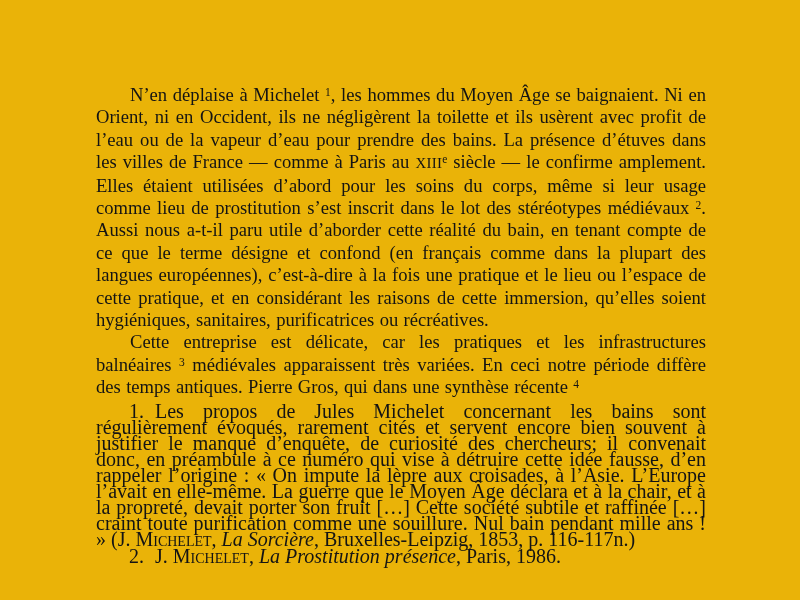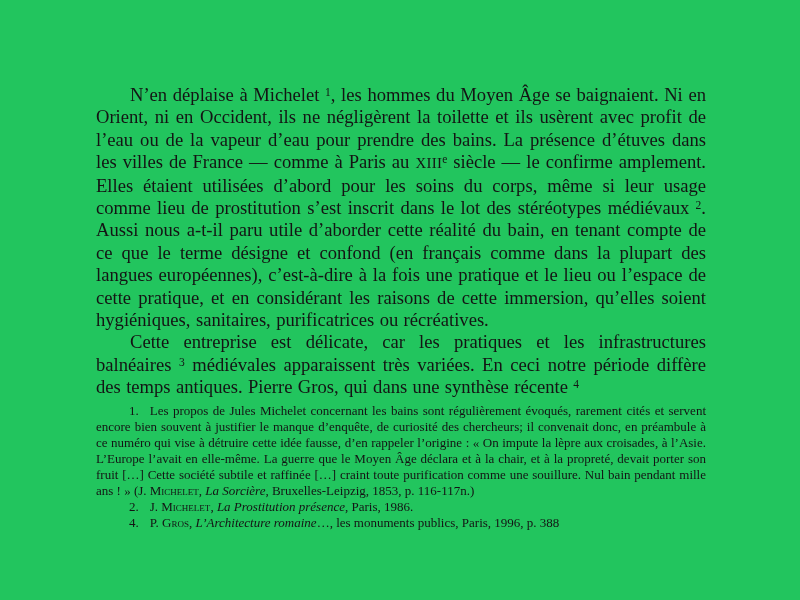--- a/index.html
+++ b/index.html
@@ -1,20 +1,20 @@
 <!DOCTYPE html>
 <html lang="fr"><head>
 <meta charset="utf-8">
 <style>
   html, body { margin: 0; padding: 0; }
   .page {
     position: relative;
     width: 800px;
     height: 600px;
-    background: #22c55e;
+    background: #eab308;
     overflow: hidden;
     font-family: "Liberation Serif", serif;
     color: #141414;
   }
   .textblock {
     position: absolute;
     left: 96px;
     top: 84px;
     width: 610px;
   }
@@ -23,21 +23,21 @@
     text-align: justify;
     font-size: 18.6px;
     line-height: 22.4px;
     text-indent: 34px;
     word-spacing: 0.04em;
   }
   .footnotes { margin-top: 4px; }
   .footnote {
     margin: 0;
     text-align: justify;
-    font-size: 13px;
+    font-size: 20px;
     line-height: 16.1px;
     text-indent: 33px;
   }
   .fn-marker { margin-right: 11px; }
   .sup {
     font-size: 62%;
     line-height: 0;
     vertical-align: baseline;
     position: relative;
     top: -0.45em;
@@ -56,17 +56,16 @@
 
     <p class="body-para"><span>Cette entreprise est délicate, car les pratiques et les infrastructures balnéaires </span><span class="sup">3</span><span> médiévales apparaissent très variées. En ceci notre période diffère des temps antiques. Pierre Gros, qui dans une synthèse récente </span><span class="sup">4</span></p>
 
     <div class="footnotes">
 
       <p class="footnote"><span class="fn-marker">1.</span><span>Les propos de Jules Michelet concernant les bains sont régulièrement évoqués, rarement cités et servent encore bien souvent à justifier le manque d’enquête, de curiosité des chercheurs; il convenait donc, en préambule à ce numéro qui vise à détruire cette idée fausse, d’en rappeler l’origine : « On impute la lèpre aux croisades, à l’Asie. L’Europe l’avait en elle-même. La guerre que le Moyen Âge déclara et à la chair, et à la propreté, devait porter son fruit […] Cette société subtile et raffinée […] craint toute purification comme une souillure. Nul bain pendant mille ans ! » (J. </span><span class="sc">Michelet</span><span>, </span><span class="it">La Sorcière</span><span>, Bruxelles-Leipzig, 1853, p. 116-117n.)</span></p>
 
       <p class="footnote"><span class="fn-marker">2.</span><span>J. </span><span class="sc">Michelet</span><span>, </span><span class="it">La Prostitution présence</span><span>, Paris, 1986.</span></p>
 
 
-      <p class="footnote"><span class="fn-marker">4.</span><span>P. </span><span class="sc">Gros</span><span>, </span><span class="it">L’Architecture romaine</span><span>…, les monuments publics, Paris, 1996, p. 388</span></p>
 
     </div>
   </div>
 </div>
 
 </body></html>

